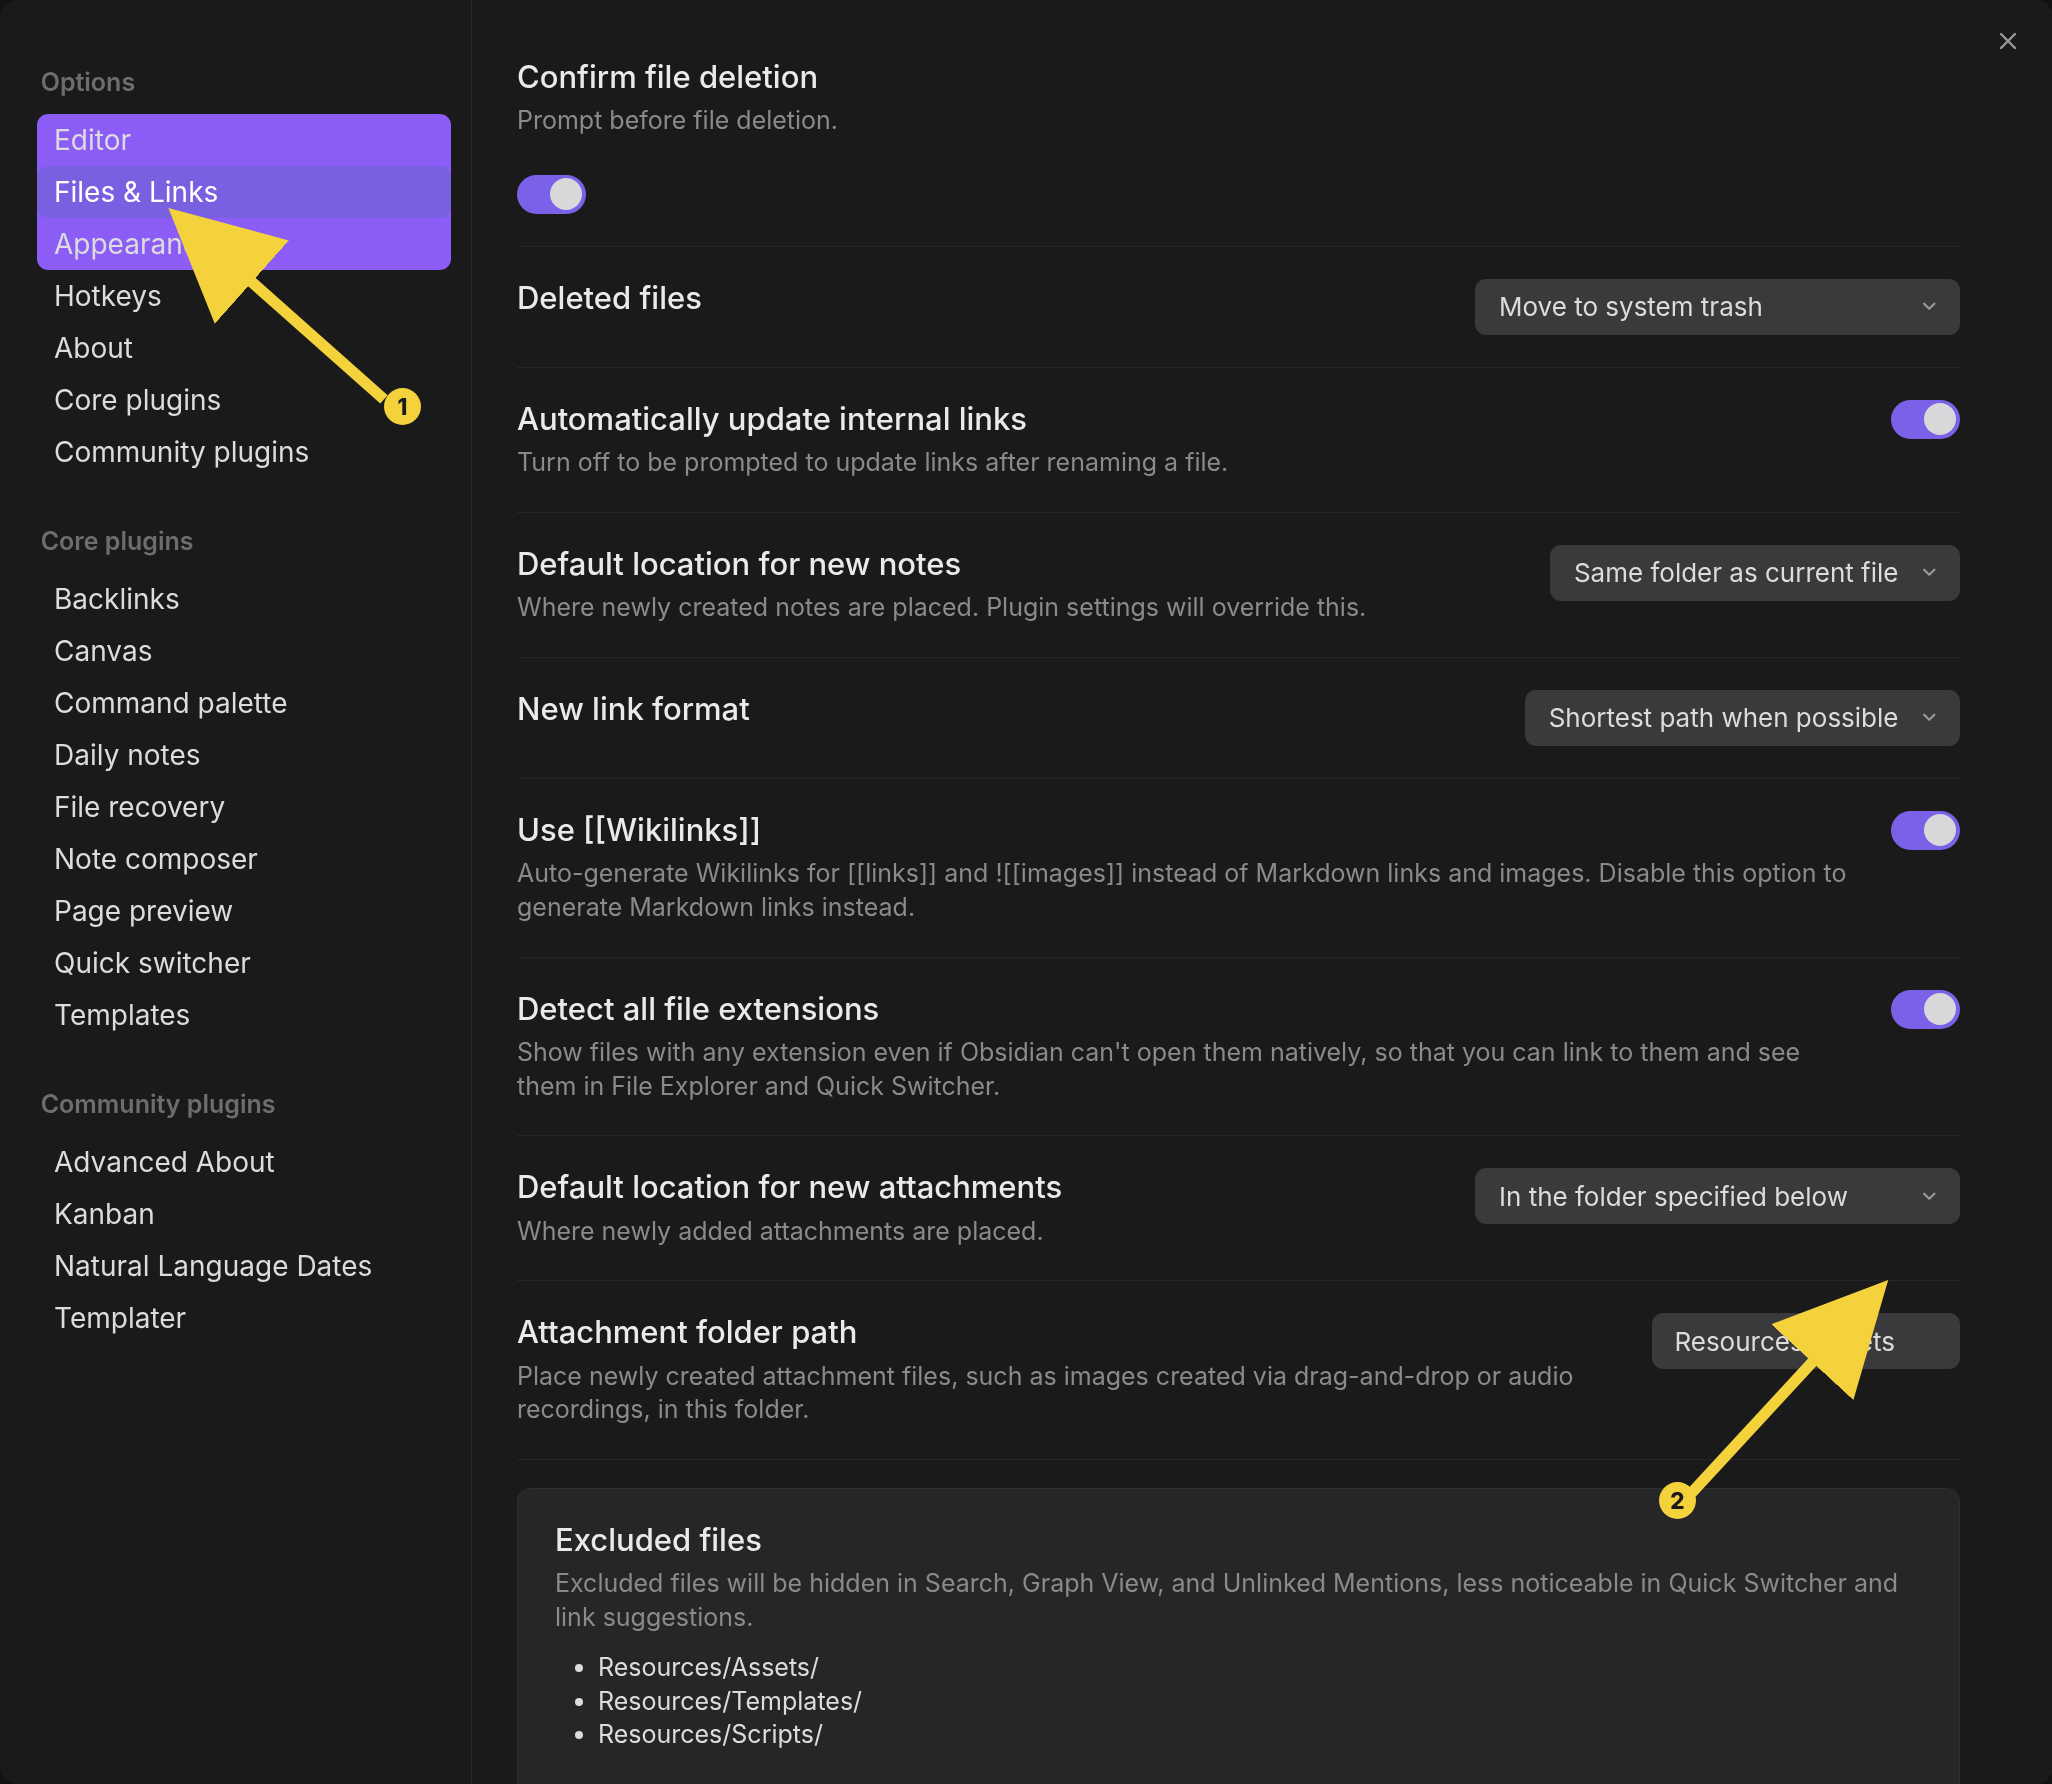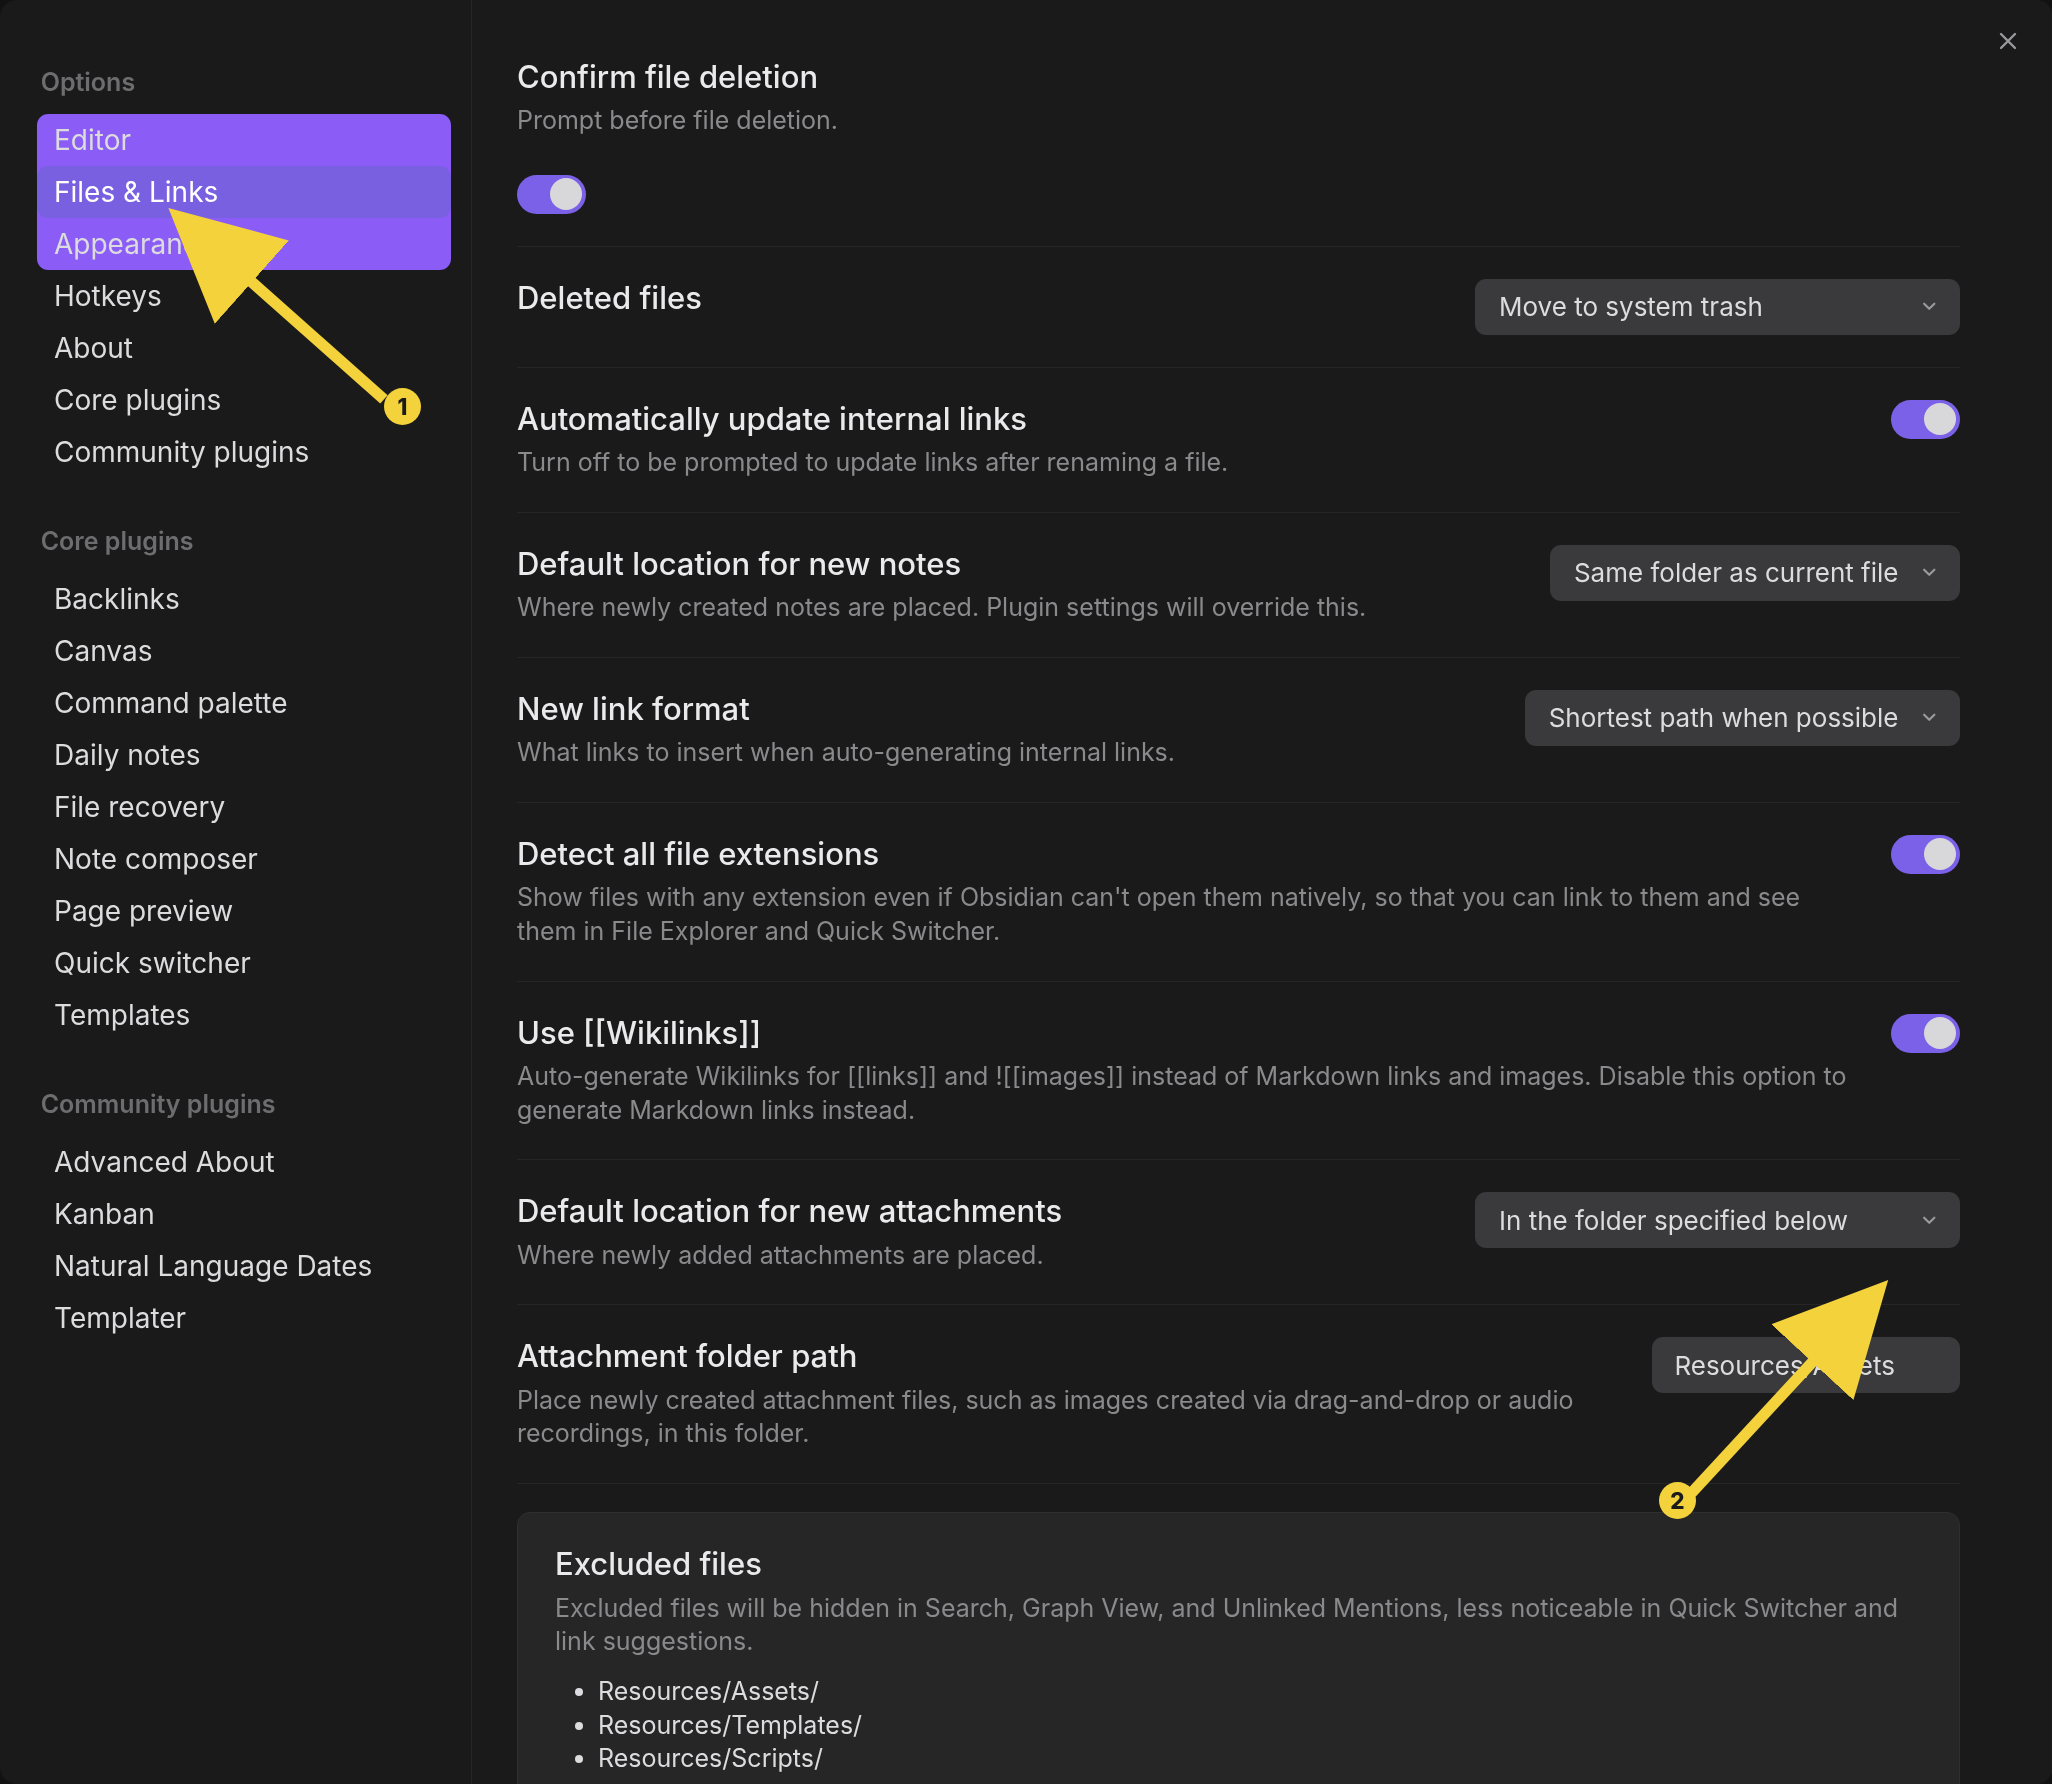--- a/index.html
+++ b/index.html
@@ -159,46 +159,45 @@
               <span>Same folder as current file</span>
               <svg viewBox="0 0 24 24" class="chev">
                 <path d="M6 9l6 6 6-6" stroke="currentColor" stroke-width="2.5" fill="none" stroke-linecap="round" stroke-linejoin="round"></path>
               </svg>
             </div>
           </div>
         </div>
         <div class="row">
           <div class="col-text">
             <div class="title">New link format</div>
-            <div class="desc">What links to insert when auto-generating internal links.</div>
           </div>
           <div class="controls">
             <div class="dropdown">
               <span>Shortest path when possible</span>
               <svg viewBox="0 0 24 24" class="chev">
                 <path d="M6 9l6 6 6-6" stroke="currentColor" stroke-width="2.5" fill="none" stroke-linecap="round" stroke-linejoin="round"></path>
               </svg>
             </div>
           </div>
         </div>
         <div class="row">
           <div class="col-text">
+            <div class="title">Use [[Wikilinks]]</div>
+            <div class="desc">Auto-generate Wikilinks for [[links]] and ![[images]] instead of Markdown links and images. Disable this option to generate Markdown links instead.</div>
+          </div>
+          <div class="controls">
+            <div class="toggle on">
+              <div class="knob"></div>
+            </div>
+          </div>
+        </div>
+        <div class="row">
+          <div class="col-text">
             <div class="title">Detect all file extensions</div>
             <div class="desc">Show files with any extension even if Obsidian can't open them natively, so that you can link to them and see them in File Explorer and Quick Switcher.</div>
-          </div>
-          <div class="controls">
-            <div class="toggle on">
-              <div class="knob"></div>
-            </div>
-          </div>
-        </div>
-        <div class="row">
-          <div class="col-text">
-            <div class="title">Use [[Wikilinks]]</div>
-            <div class="desc">Auto-generate Wikilinks for [[links]] and ![[images]] instead of Markdown links and images. Disable this option to generate Markdown links instead.</div>
           </div>
           <div class="controls">
             <div class="toggle on">
               <div class="knob"></div>
             </div>
           </div>
         </div>
         <div class="row">
           <div class="col-text">
             <div class="title">Default location for new attachments</div>

